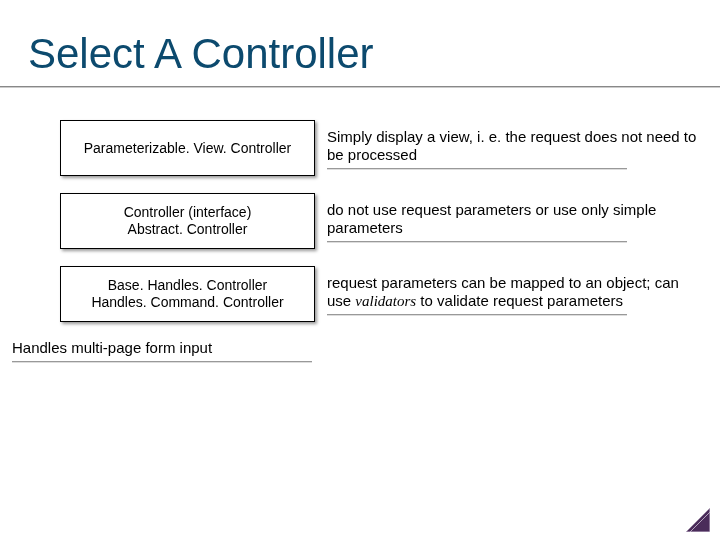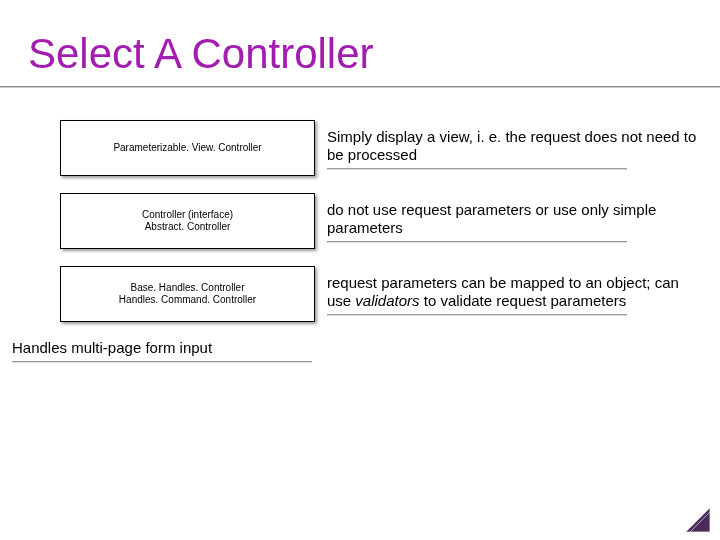--- a/index.html
+++ b/index.html
@@ -10,21 +10,21 @@
     background: #ffffff;
     font-family: Tahoma, Verdana, Arial, sans-serif;
     overflow: hidden;
     position: relative;
   }
   .title {
     position: absolute;
     top: 30px;
     left: 28px;
     font-size: 42px;
-    color: #a21caf;
+    color: #0c4a6e;
     font-family: "Comic Sans MS", "Comic Sans", cursive, sans-serif;
   }
   .title-underline {
     position: absolute;
     top: 86px;
     left: 0;
     width: 720px;
     height: 0;
     border-top: 1px solid #888;
     box-shadow: 0 1px 0 #ccc;
@@ -46,40 +46,41 @@
     min-height: 56px;
     margin-left: 60px;
     background: #ffffff;
     border: 1px solid #000000;
     box-shadow: 2px 2px 3px rgba(0,0,0,0.4);
     display: flex;
     flex-direction: column;
     justify-content: center;
     align-items: center;
     text-align: center;
-    font-size: 10px;
+    font-size: 14px;
     color: #000000;
     padding: 4px 6px;
     line-height: 1.2;
   }
   .desc-wrap {
     flex: 1;
     display: flex;
     flex-direction: column;
     justify-content: space-between;
     margin-left: 12px;
     margin-right: 20px;
   }
   .desc {
     font-size: 15px;
     color: #000000;
     line-height: 1.2;
   }
   .desc em {
     font-style: italic;
+    font-family: Liberation Serif, serif;
   }
   .desc-line {
     width: 300px;
     height: 0;
     border-top: 1px solid #999;
     box-shadow: 0 1px 0 #ddd;
     margin-top: 4px;
   }
   .corner {
     position: absolute;

